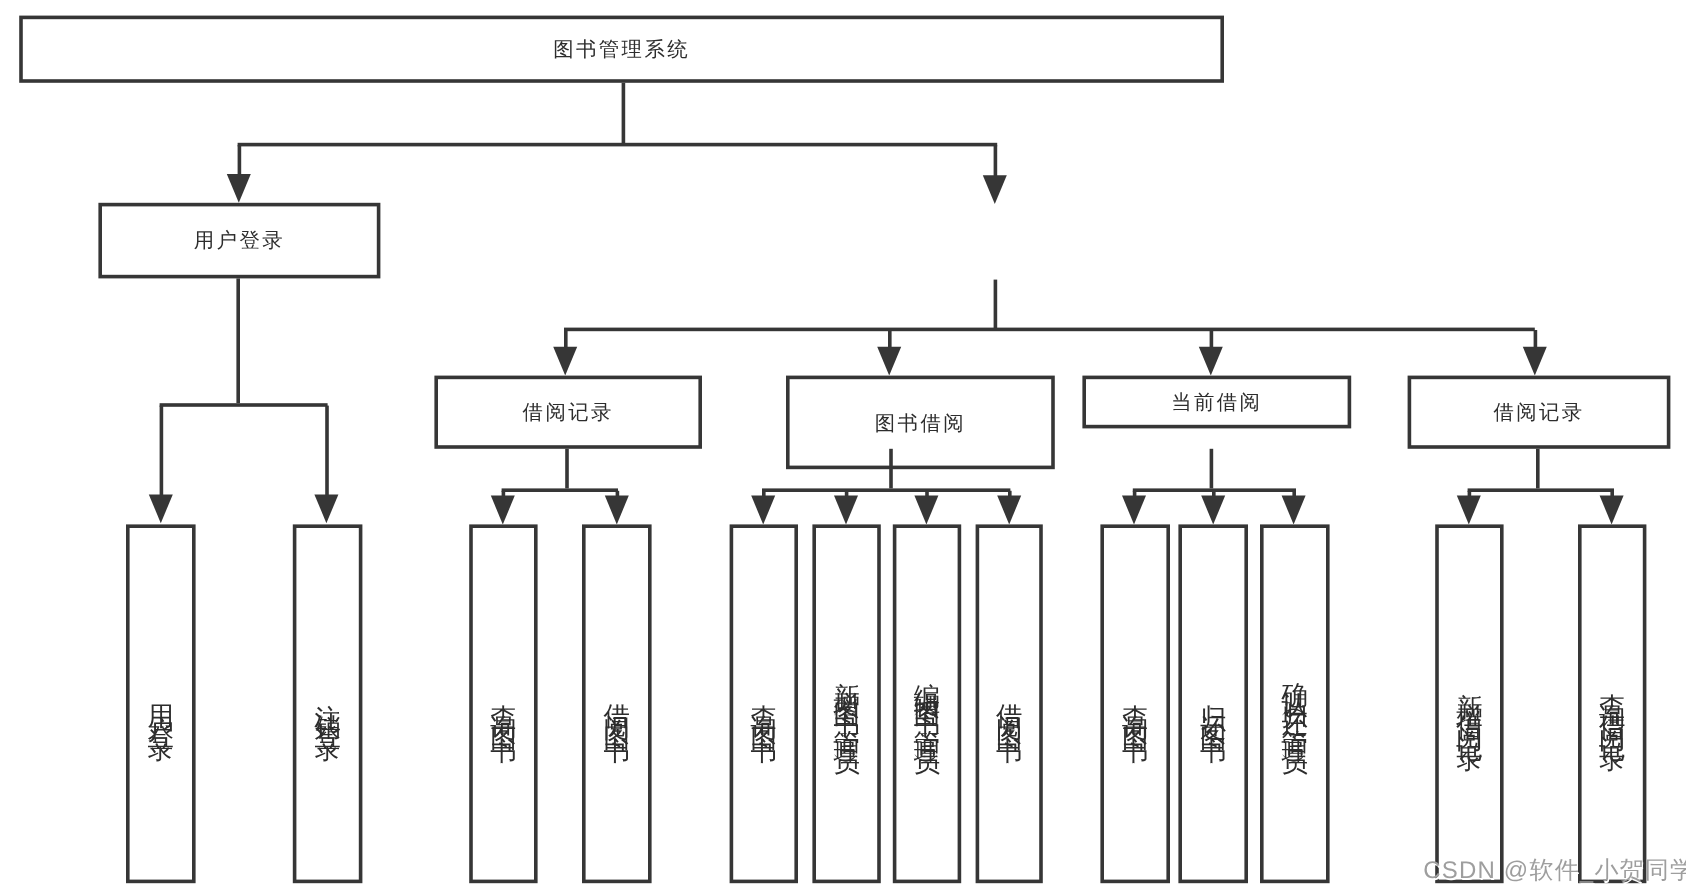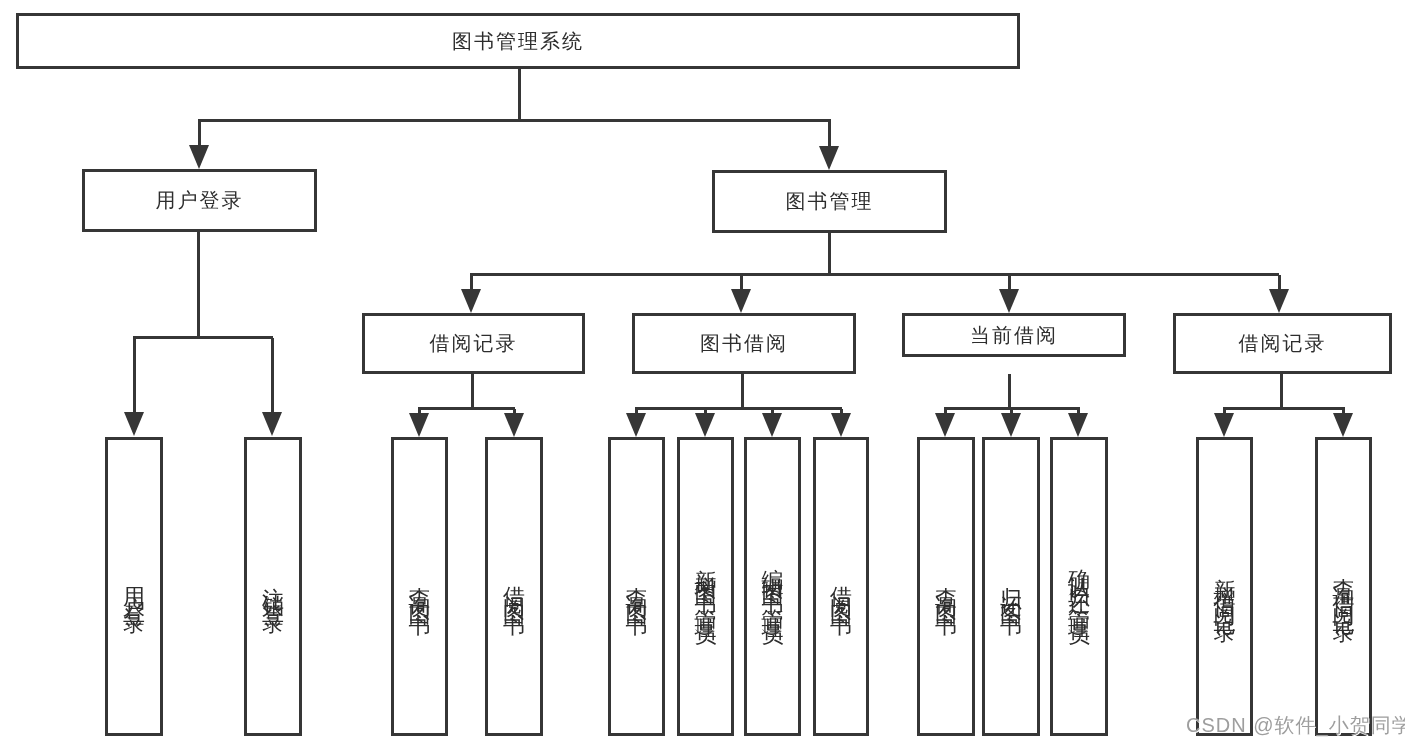--- a/index.html
+++ b/index.html
@@ -4,21 +4,21 @@
 <style>
   html,body{margin:0;padding:0;background:#ffffff;}
   .canvas{
     position:relative;width:1405px;height:747px;background:#ffffff;
     font-family:"Liberation Sans","DejaVu Sans",sans-serif;color:#2d2d2d;overflow:hidden;
   }
   .box{
     position:absolute;box-sizing:border-box;border:3px solid #363636;background:#ffffff;
     display:flex;align-items:center;justify-content:center;
   }
-  .lvl-label{font-size:20px;letter-spacing:2px;color:#2d2d2d;white-space:nowrap;text-align:right;}
+  .lvl-label{font-size:17px;letter-spacing:2px;color:#2d2d2d;white-space:nowrap;text-align:right;}
   .leaf-label{
     writing-mode:vertical-rl;text-orientation:mixed;
     font-size:22px;line-height:1;letter-spacing:9px;color:#2d2d2d;white-space:nowrap;
   }
   .vline,.hline{position:absolute;background:#363636;}
   .vline{width:3px;}
   .hline{height:3px;}
   .arrow{
     position:absolute;width:0;height:0;
     border-left:10px solid transparent;border-right:10px solid transparent;
@@ -42,23 +42,20 @@
   <div class="vline" style="left:518px;top:69px;height:51px"></div>
   <div class="hline" style="left:198px;top:119px;width:633px"></div>
   <div class="vline" style="left:198px;top:121px;height:27px"></div>
   <div class="arrow" style="left:189px;top:145px"></div>
   <div class="vline" style="left:828px;top:121px;height:27px"></div>
   <div class="arrow" style="left:819px;top:146px"></div>
 
   <div class="box" style="left:82px;top:169px;width:235px;height:63px">
     <span class="lvl-label">用户登录</span>
   </div>
-  <div class="box" style="left:712px;top:170px;width:235px;height:63px">
-    <span class="lvl-label">图书管理</span>
-  </div>
 
   <div class="vline" style="left:197px;top:232px;height:104px"></div>
   <div class="hline" style="left:133px;top:336px;width:140px"></div>
   <div class="vline" style="left:133px;top:338px;height:76px"></div>
   <div class="arrow" style="left:124px;top:412px"></div>
   <div class="vline" style="left:271px;top:338px;height:76px"></div>
   <div class="arrow" style="left:262px;top:412px"></div>
 
   <div class="vline" style="left:828px;top:233px;height:42px"></div>
   <div class="hline" style="left:470px;top:273px;width:809px"></div>
@@ -67,21 +64,21 @@
   <div class="vline" style="left:740px;top:275px;height:16px"></div>
   <div class="arrow" style="left:731px;top:289px"></div>
   <div class="vline" style="left:1008px;top:275px;height:16px"></div>
   <div class="arrow" style="left:999px;top:289px"></div>
   <div class="vline" style="left:1278px;top:275px;height:16px"></div>
   <div class="arrow" style="left:1269px;top:289px"></div>
 
   <div class="box" style="left:362px;top:313px;width:223px;height:61px">
     <span class="lvl-label">借阅记录</span>
   </div>
-  <div class="box" style="left:632px;top:313px;width:224px;height:61px">
+  <div class="box" style="left:655px;top:313px;width:224px;height:78px">
     <span class="lvl-label">图书借阅</span>
   </div>
   <div class="box" style="left:902px;top:313px;width:224px;height:44px">
     <span class="lvl-label">当前借阅</span>
   </div>
   <div class="box" style="left:1173px;top:313px;width:219px;height:61px">
     <span class="lvl-label">借阅记录</span>
   </div>
 
   <div class="vline" style="left:471px;top:374px;height:33px"></div>

